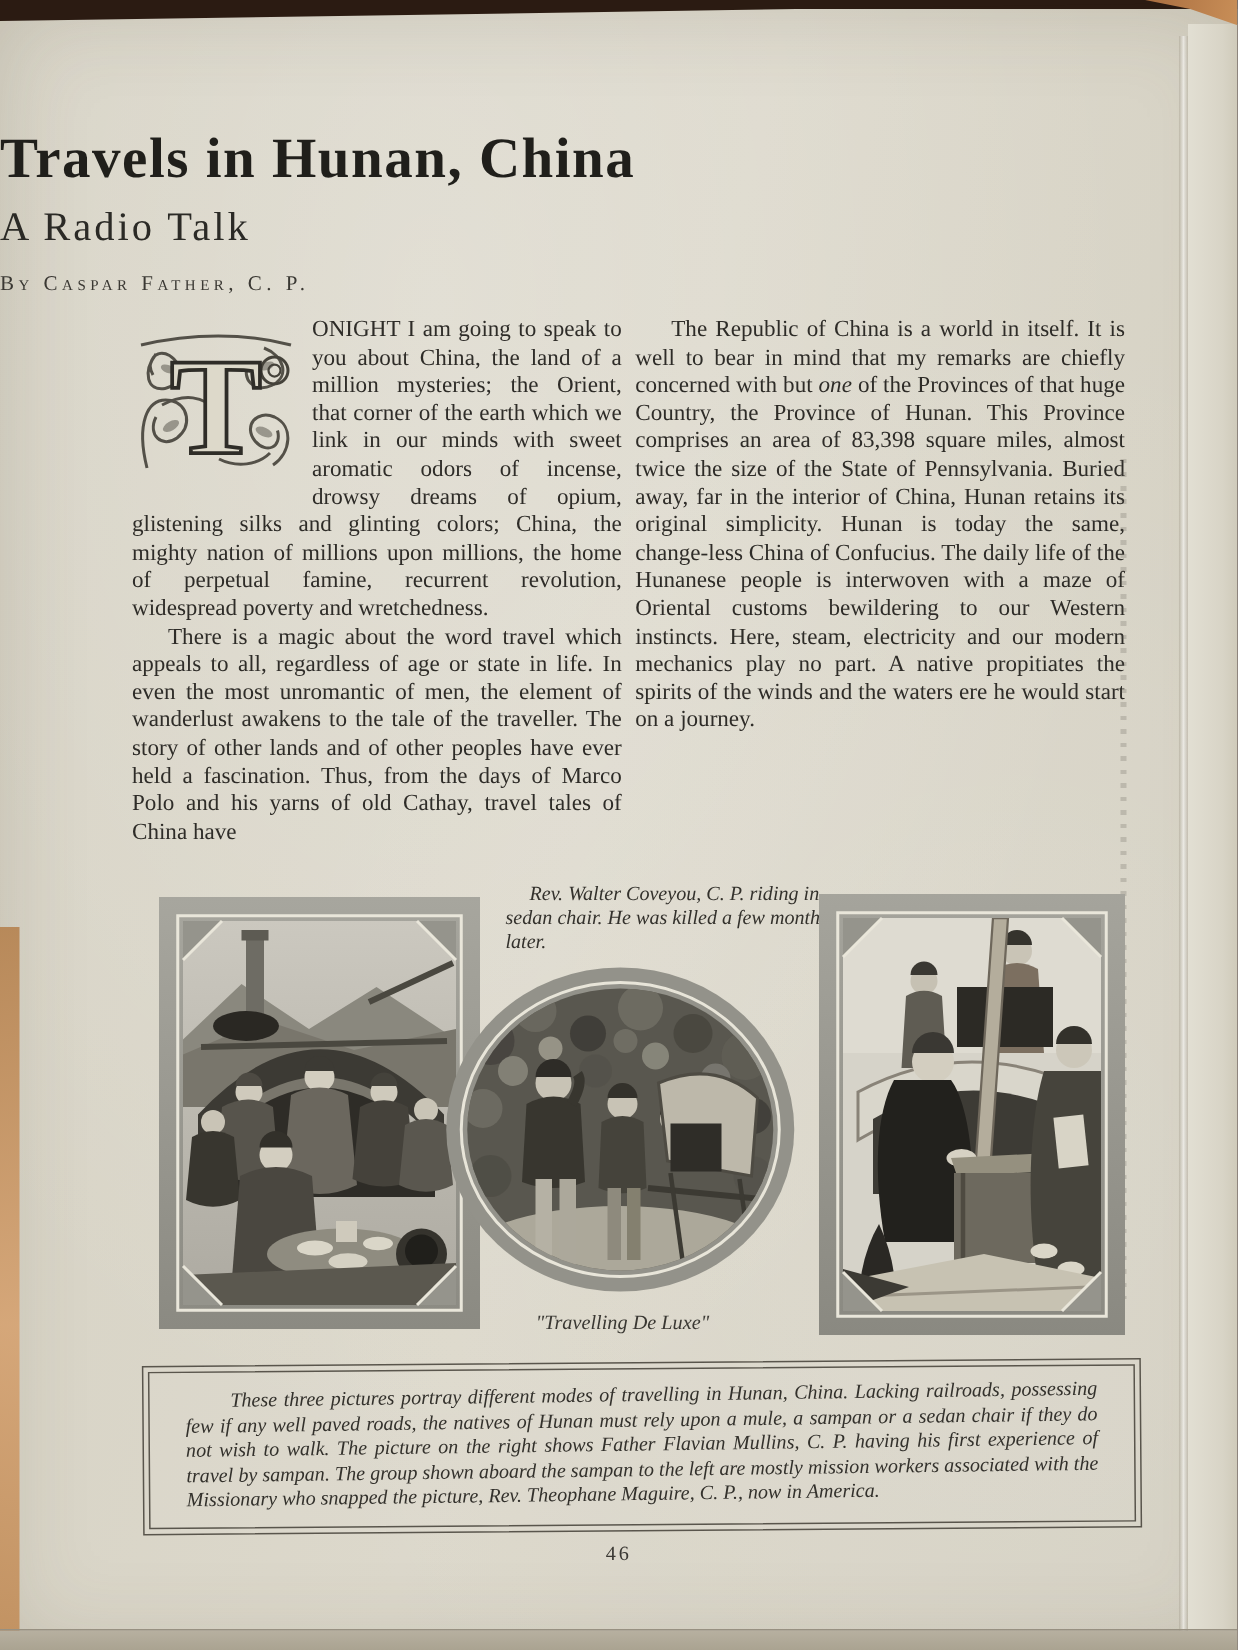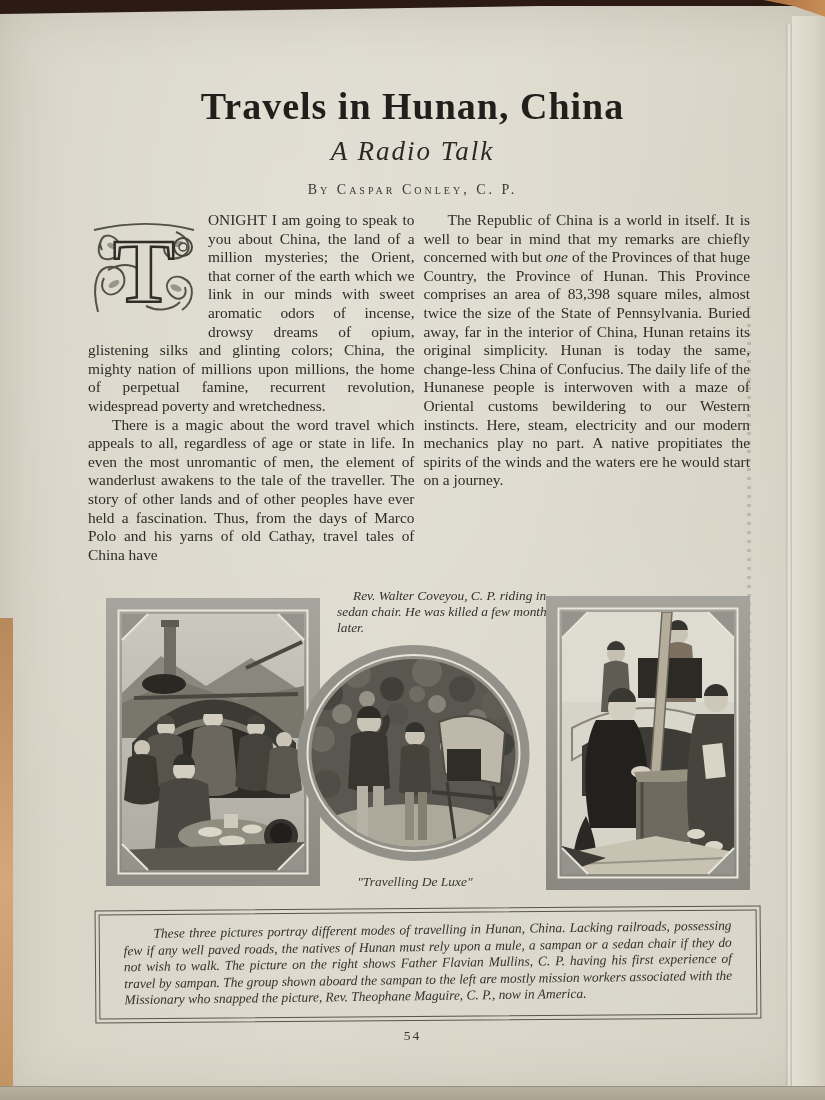--- a/index.html
+++ b/index.html
@@ -18,23 +18,23 @@
   .edge-orange{position:absolute;left:0;top:612px;width:13px;height:482px;
         background:linear-gradient(#b5824f,#d6a372 55%,#c08c58);opacity:.9;}
   .bottom-band{position:absolute;left:0;bottom:0;width:825px;height:13px;
         background:linear-gradient(#b7b0a0,#aaa391);border-top:1px solid #979081;}
   .right-crease{position:absolute;top:18px;right:33px;width:6px;height:1064px;
         background:linear-gradient(90deg,rgba(120,110,90,0.25),rgba(255,255,255,0.5),rgba(120,110,90,0.2));}
   .right-sheet{position:absolute;top:10px;right:0;width:33px;height:1084px;
         background:linear-gradient(90deg,#e2dfd3,#d8d4c6 70%,#cfcaba);}
   .edge-showthrough{position:absolute;top:300px;left:747px;width:4px;height:560px;opacity:.22;
         background:repeating-linear-gradient(#56524a 0 3px,transparent 3px 9px);}
-  header{position:relative;text-align:center;padding-top:78px;color:#1d1c19;}
+  header{position:relative;padding-top:78px;color:#1d1c19;}
   .title{font-size:38px;font-weight:600;letter-spacing:1px;margin:0;color:#201f1b;}
-  .subtitle{font-size:27px;font-style:italic;margin-top:8px;letter-spacing:2px;color:#2b2a26;}
+  .subtitle{font-size:27px;margin-top:8px;letter-spacing:2px;color:#2b2a26;}
   .byline{font-size:14px;font-variant:small-caps;letter-spacing:3px;margin-top:15px;color:#3a3833;}
   .columns{display:flex;gap:9px;width:662px;margin:13px 0 0 88px;color:#2e2c28;}
   .col{width:326.5px;font-size:15.4px;line-height:18.6px;text-align:justify;}
   .col p{margin:0;}
   .col p.indent{text-indent:24px;}
   .dropcap{float:left;width:112px;height:112px;margin:3px 8px 2px 0;}
   .photos{position:relative;height:318px;margin-top:22px;}
   .sedan-caption{position:absolute;left:337px;top:2px;width:238px;font-style:italic;
         font-size:13.4px;line-height:16px;color:#33312c;text-indent:16px;text-align:left;}
   .photo-left{position:absolute;left:106px;top:12px;}
@@ -55,21 +55,21 @@
 <div class="scene">
   <div class="page">
     <div class="right-sheet"></div>
     <div class="right-crease"></div>
     <div class="edge-orange"></div>
     <div class="edge-showthrough"></div>
 
     <header>
       <h1 class="title">Travels in Hunan, China</h1>
       <div class="subtitle">A Radio Talk</div>
-      <div class="byline">By Caspar Conley, C. P.</div>
+      <div class="byline">By Caspar Father, C. P.</div>
     </header>
 
     <div class="columns">
       <div class="col">
         <p>
           <span class="dropcap">
             <svg width="112" height="112" viewBox="0 0 112 112">
               <g fill="none" stroke="#45423a" stroke-width="2" opacity="0.9">
                 <path d="M10,98 C3,70 9,50 26,53 C38,56 40,70 30,78 C20,85 10,76 16,64"></path>
                 <path d="M16,22 C7,34 10,47 22,45 C33,43 35,29 25,23 C16,18 9,27 14,36"></path>
@@ -303,19 +303,19 @@
 
       <div class="mid-caption">"Travelling De Luxe"</div>
     </div>
 
     <div class="caption-box">
       <div class="inner">
         <p>These three pictures portray different modes of travelling in Hunan, China.  Lacking railroads, possessing few if any well paved roads, the natives of Hunan must rely upon a mule, a sampan or a sedan chair if they do not wish to walk.  The picture on the right shows Father Flavian Mullins, C. P. having his first experience of travel by sampan.  The group shown aboard the sampan to the left are mostly mission workers associated with the Missionary who snapped the picture, Rev. Theophane Maguire, C. P., now in America.</p>
       </div>
     </div>
 
-    <div class="page-number">54</div>
+    <div class="page-number">46</div>
 
     <div class="bottom-band"></div>
   </div>
   <div class="top-wedge"></div>
   <div class="corner-curl"></div>
 </div>
 
 </body></html>

